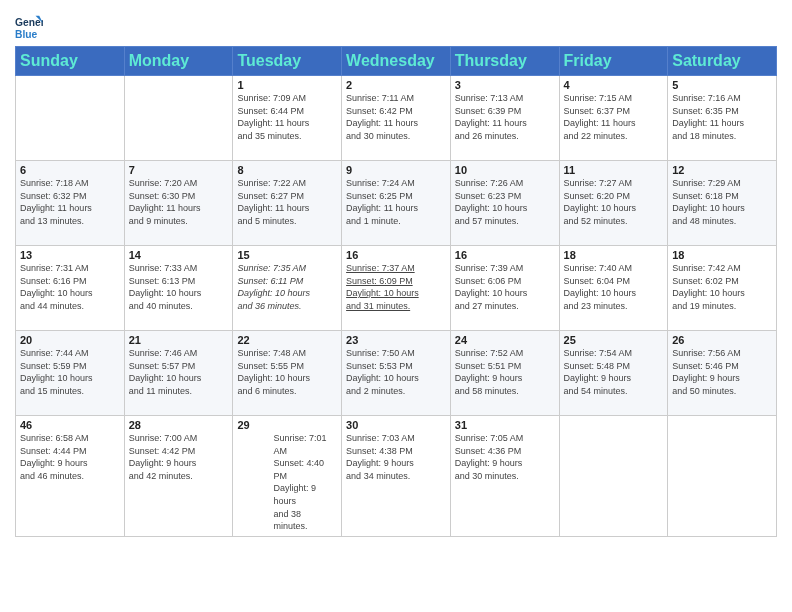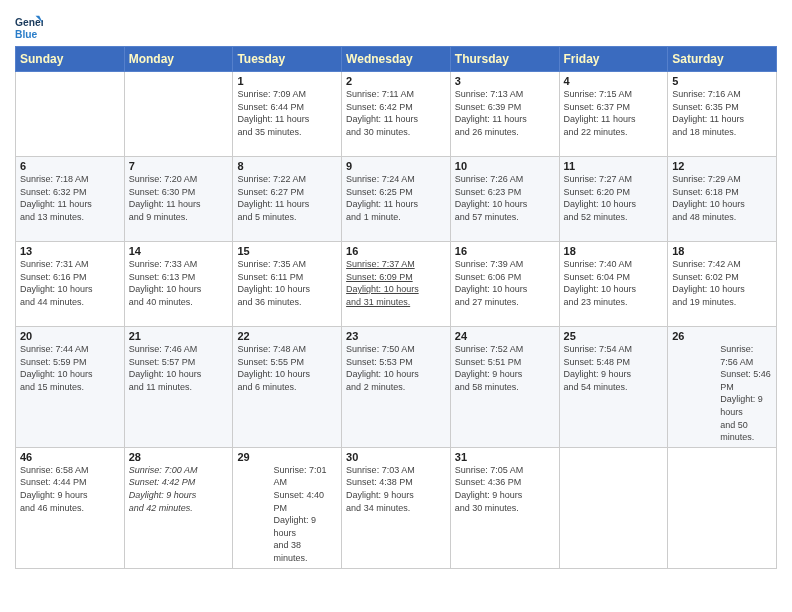--- a/index.html
+++ b/index.html
@@ -44,22 +44,22 @@
       color: #333;
       font-weight: bold;
     }
     .calendar {
       width: 100%;
       border-collapse: collapse;
       border: 1px solid #ccc;
     }
     .calendar th {
       background: #3a6bbf;
-      color: #fef9c3;
-      font-size: 12px;
+      color: #5eead4;
+      font-size: 16px;
       font-weight: bold;
       padding: 5px 4px;
       text-align: left;
       border: 1px solid #5580cc;
     }
     .calendar td {
       width: calc(100% / 7);
       vertical-align: top;
       padding: 3px 4px;
       border: 1px solid #ccc;
@@ -222,21 +222,21 @@
           </td>
           <td>
             <span class="day-num">14</span>
             <div class="day-info" style="white-space: pre-line;">Sunrise: 7:33 AM
 Sunset: 6:13 PM
 Daylight: 10 hours
 and 40 minutes.</div>
           </td>
           <td>
             <span class="day-num">15</span>
-            <div class="day-info" style="white-space: pre-line;">Sunrise: 7:35 AM
+            <div class="day-info" style="white-space: pre-line; font-style: italic;">Sunrise: 7:35 AM
 Sunset: 6:11 PM
 Daylight: 10 hours
 and 36 minutes.</div>
           </td>
           <td>
             <span class="day-num">16</span>
             <div class="day-info" style="white-space: pre-line; text-decoration: underline;">Sunrise: 7:37 AM
 Sunset: 6:09 PM
 Daylight: 10 hours
 and 31 minutes.</div>
@@ -301,37 +301,37 @@
           </td>
           <td>
             <span class="day-num">25</span>
             <div class="day-info" style="white-space: pre-line;">Sunrise: 7:54 AM
 Sunset: 5:48 PM
 Daylight: 9 hours
 and 54 minutes.</div>
           </td>
           <td>
             <span class="day-num">26</span>
-            <div class="day-info" style="white-space: pre-line; margin-left: 48px;">Sunrise: 7:56 AM
+            <div class="day-info" style="white-space: pre-line;">Sunrise: 7:56 AM
 Sunset: 5:46 PM
 Daylight: 9 hours
 and 50 minutes.</div>
           </td>
         </tr>
         <tr>
           <td>
             <span class="day-num">46</span>
             <div class="day-info" style="white-space: pre-line;">Sunrise: 6:58 AM
 Sunset: 4:44 PM
 Daylight: 9 hours
 and 46 minutes.</div>
           </td>
           <td>
             <span class="day-num">28</span>
-            <div class="day-info" style="white-space: pre-line; font-style: italic;">Sunrise: 7:00 AM
+            <div class="day-info" style="white-space: pre-line;">Sunrise: 7:00 AM
 Sunset: 4:42 PM
 Daylight: 9 hours
 and 42 minutes.</div>
           </td>
           <td>
             <span class="day-num">29</span>
             <div class="day-info" style="white-space: pre-line; margin-left: 36px;">Sunrise: 7:01 AM
 Sunset: 4:40 PM
 Daylight: 9 hours
 and 38 minutes.</div>

